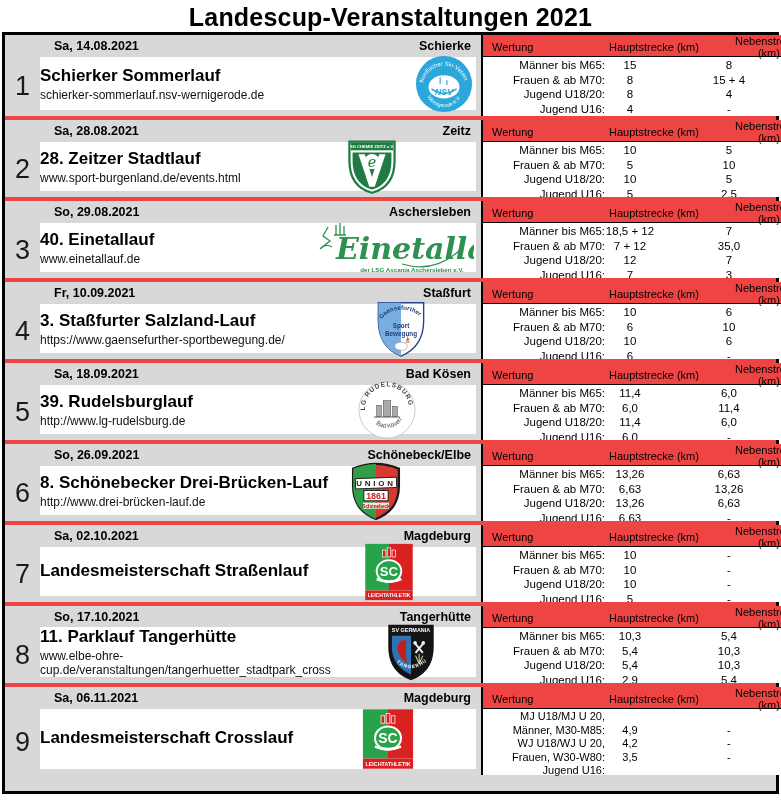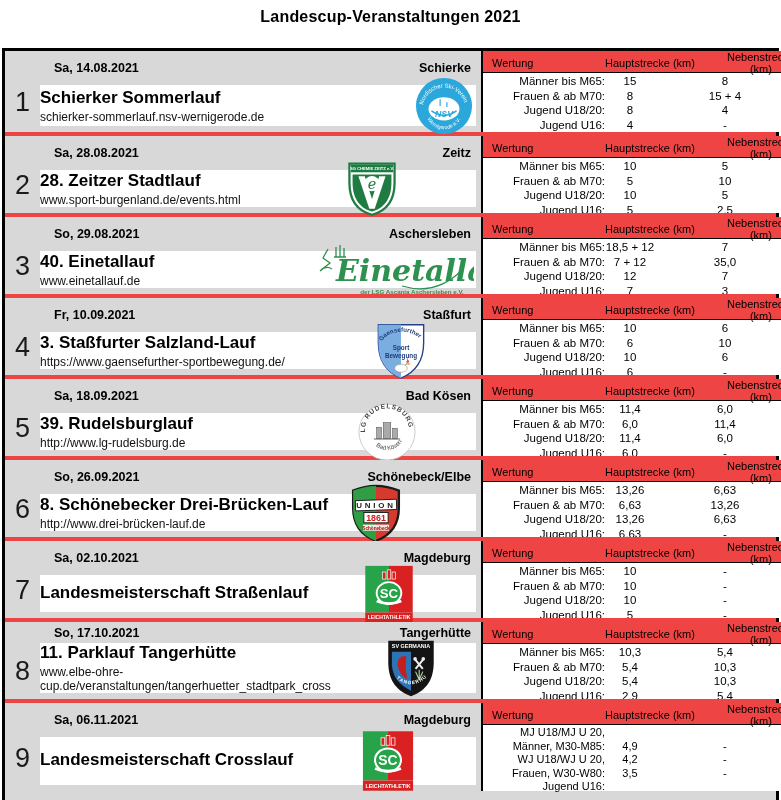--- a/index.html
+++ b/index.html
@@ -1,37 +1,37 @@
 <!DOCTYPE html>
 <html><head>
 <meta charset="utf-8">
 <style>
   html,body{margin:0;padding:0;}
   body{width:781px;height:800px;background:#fff;font-family:"Liberation Sans",sans-serif;color:#000;overflow:hidden;}
   *{box-sizing:border-box;}
-  .page-title{height:48px;text-align:center;font-size:16px;font-weight:bold;line-height:34px;letter-spacing:0.2px;}
+  .page-title{height:32px;text-align:center;font-size:25px;font-weight:bold;line-height:34px;letter-spacing:0.2px;}
   .table{margin:0 2px;border:3px solid #000;height:762px;display:flex;flex-direction:column;background:#d8d8d8;}
   .row{height:81px;display:flex;border-top:4px solid #ef4444;}
   .row:first-child{border-top:none;}
   .row.r9{height:92px;}
   
   .left{flex:0 0 476px;background:#d8d8d8;position:relative;display:flex;flex-direction:column;}
-  .datebar{height:34px;display:flex;align-items:center;justify-content:space-between;padding:0 10px 0 49px;font-weight:bold;font-size:12.5px;}
+  .datebar{height:22px;display:flex;align-items:center;justify-content:space-between;padding:0 10px 0 49px;font-weight:bold;font-size:12.5px;}
   .num{position:absolute;left:0;top:22px;width:35px;bottom:0;display:flex;align-items:center;justify-content:center;font-size:27px;color:#1a1a1a;}
   .content{flex:1;background:#fff;margin:0 5px 6px 35px;position:relative;display:flex;align-items:center;overflow:visible;}
   .etitle{font-size:17px;font-weight:bold;line-height:20px;margin-bottom:2px;}
   .eurl{font-size:12px;line-height:14px;color:#111;}
   .txt{max-width:300px;}
   .logo{position:absolute;right:3px;top:50%;transform:translateY(-50%);line-height:0;}
   .logo.wide{right:2px;}
   
   .right{flex:1;background:#fff;border-left:2px solid #000;display:flex;flex-direction:column;}
   .whead{height:22px;background:#ef4444;border-bottom:1px solid #000;display:grid;grid-template-columns:90px 100px 1fr;align-items:center;font-size:11px;gap:27px;}
   .wh1{padding-left:9px;}
-  .whc{text-align:center;}
+  .whc{text-align:center;margin-left:8px;}
   .wbody{flex:1;display:flex;flex-direction:column;justify-content:center;padding:1px 0 3px 8px;}
   .wrow{display:grid;grid-template-columns:114px 50px 1fr;font-size:11.5px;line-height:14.5px;}
   .r9 .wrow{line-height:13.5px;font-size:11px;}
   .wl{text-align:right;}
   .wv{text-align:center;}
 </style>
 </head>
 <body>
 
 <div class="page-title">Landescup-Veranstaltungen 2021</div>

